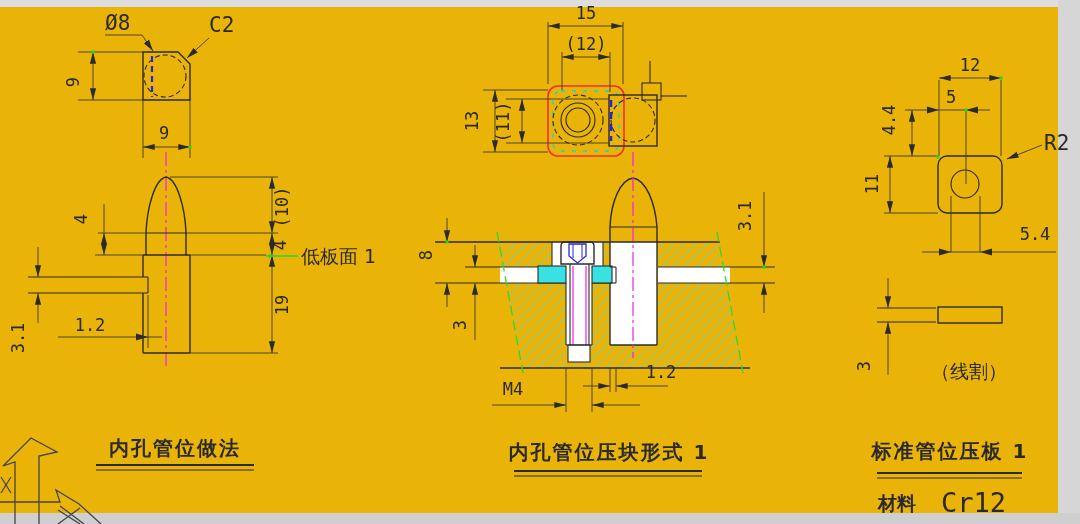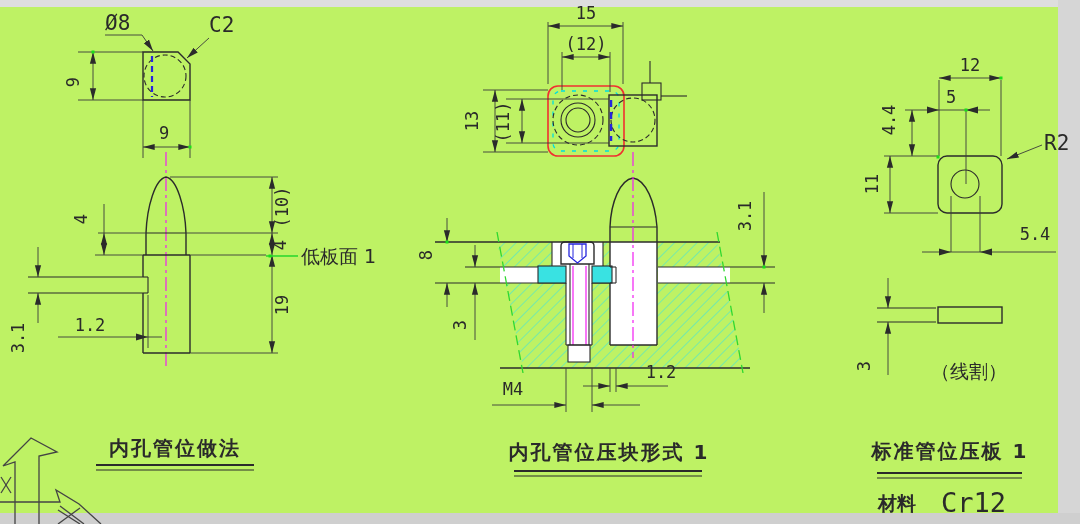--- a/index.html
+++ b/index.html
@@ -1,16 +1,16 @@
 <!DOCTYPE html>
 <html><head>
 <meta charset="utf-8">
 <style>
   html,body{margin:0;padding:0;background:#fff;}
-  #stage{position:relative;width:1080px;height:524px;background:#bef264;overflow:hidden;}
+  #stage{position:relative;width:1080px;height:524px;background:#eab308;overflow:hidden;}
   svg{display:block;}
   .ln{stroke:#2b2b2b;stroke-width:1.4;fill:none;}
   .ln2{stroke:#2b2b2b;stroke-width:1.1;fill:none;}
   .tn{stroke:#3a3a3a;stroke-width:0.9;fill:none;}
   .red{stroke:#f03030;stroke-width:1.6;fill:none;}
   .cy{stroke:#00dede;stroke-width:1.3;fill:none;}
   .grn{stroke:#2fd82f;stroke-width:1.3;fill:none;stroke-dasharray:10 5;}
   .blu{stroke:#2525dd;fill:none;}
   .mag{stroke:#f21df2;stroke-width:1.2;fill:none;}
   .dash{stroke-dasharray:5 3;}

